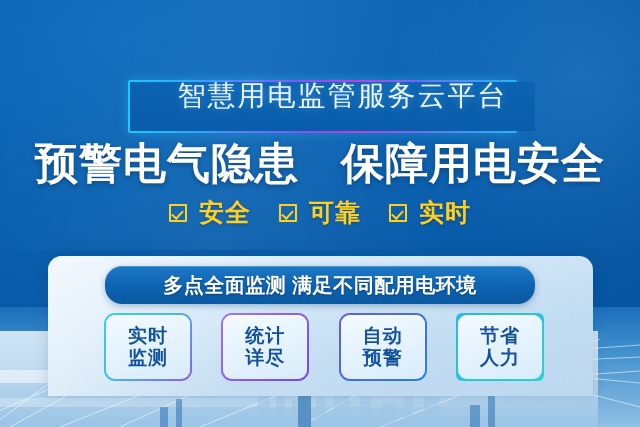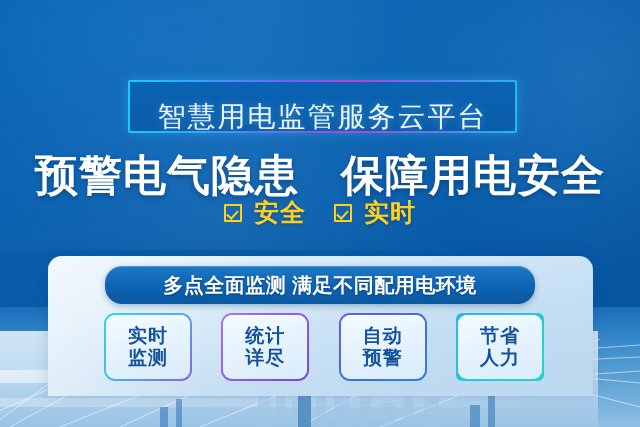--- a/index.html
+++ b/index.html
@@ -51,42 +51,41 @@
   
   .title-chip{
     position:absolute;left:128px;top:80px;width:385px;height:49px;
     padding:2px;border-radius:2px;
     background:linear-gradient(92deg,#18cdfa 0%, #2ea8ff 16%, #7f57f2 44%, #c23bdd 58%, #6e6cf0 74%, #1fb9f6 100%);
     box-shadow:0 0 12px rgba(60,200,255,.35);
   }
   .title-chip-inner{
     width:100%;height:100%;
     background:linear-gradient(180deg,#0b63b3 0%, #0a5da9 100%);
-    display:flex;align-items:flex-end;justify-content:center;
+    display:flex;align-items:flex-start;justify-content:center;padding-left:20px;
   }
   .title-text{
     color:#eaf6ff;
     font-size:28px;line-height:1;
     letter-spacing:2px;
     font-weight:400;
     text-shadow:0 0 8px rgba(150,220,255,.35);
     white-space:nowrap;
   }
 
   
   .headline{
     position:absolute;left:0;right:0;top:137px;
     text-align:center;
     color:#ffffff;
     font-size:43px;line-height:52px;
     font-weight:bold;
     letter-spacing:1px;
     white-space:nowrap;
     text-shadow:0 2px 5px rgba(0,30,70,.42);
-    margin-top:12px;
   }
   .headline .gap{display:inline-block;width:16px;}
 
   
   .check-row{
     position:absolute;left:0;right:0;top:200px;
     display:flex;align-items:center;justify-content:center;
     gap:28px;
   }
   .check-item{display:flex;align-items:center;gap:12px;}
@@ -225,20 +224,24 @@
     <span>保障用电安全</span>
   </div>
 
   <div class="check-row">
     <div class="check-item">
       <span class="cbox"></span>
       <span class="check-label">安全</span>
     </div>
     <div class="check-item">
       <span class="cbox"></span>
+      <span class="check-label">可靠</span>
+    </div>
+    <div class="check-item">
+      <span class="cbox"></span>
       <span class="check-label">实时</span>
     </div>
   </div>
 
   <div class="panel">
     <div class="panel-shine"></div>
   </div>
 
   <div class="subbanner">
     <span class="subbanner-text">多点全面监测 满足不同配用电环境</span>

